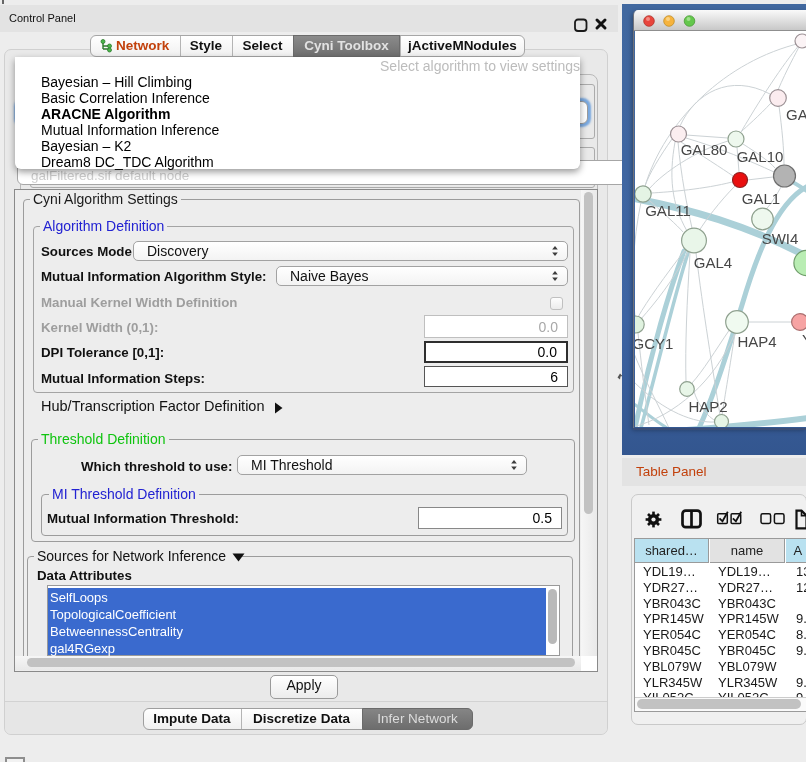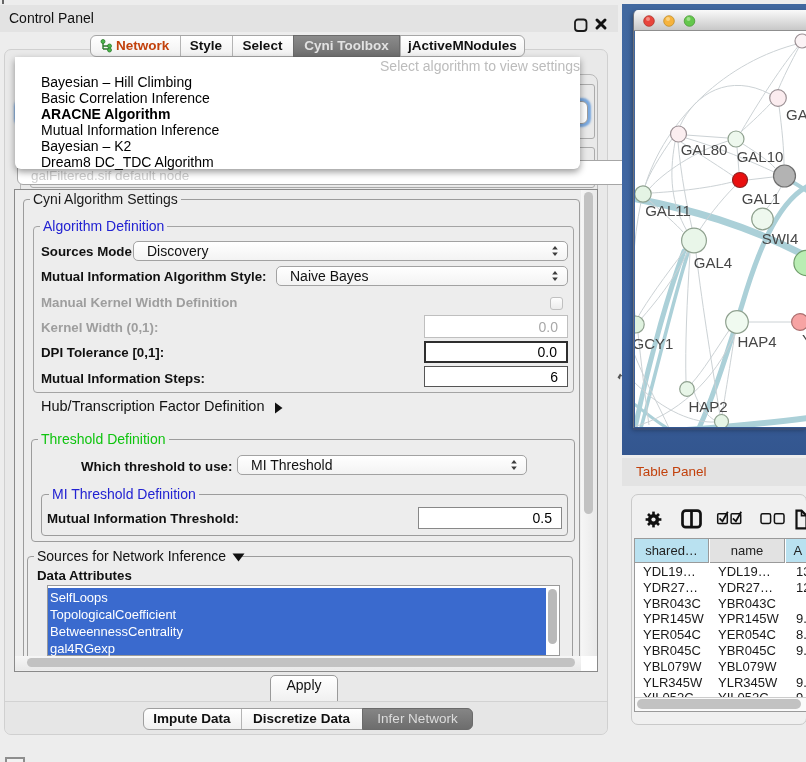--- a/index.html
+++ b/index.html
@@ -14,21 +14,21 @@
   .spin { position:absolute; right:8px; top:50%; transform:translateY(-50%); width:8px; height:12px; }
   .tfield { position:absolute; background:#fff; font-size:14px; text-align:right; }
   .tfield span { position:absolute; right:9px; top:50%; transform:translateY(-50%); }
 </style>
 </head>
 <body>
 
 <div class="abs" style="left:2px;top:0;width:2px;height:4px;background:#666;"></div>
 
 <div class="abs" style="left:0;top:5px;width:618px;height:27px;background:#e3e3e3;">
-  <div class="abs" style="left:9px;top:0;height:27px;line-height:27px;font-size:14px;color:#111;">Control Panel</div>
+  <div class="abs" style="left:9px;top:0;height:27px;line-height:27px;font-size:11px;color:#111;">Control Panel</div>
   <svg class="abs" style="left:572px;top:12px;" width="40" height="20" viewBox="0 0 40 20">
     <rect x="3" y="2.5" width="11.5" height="11.5" rx="3" fill="none" stroke="#1a1a1a" stroke-width="1.8"></rect>
     <path d="M25 3 L33 11 M33 3 L25 11" stroke="#111" stroke-width="3" stroke-linecap="round"></path>
   </svg>
 </div>
 
 <div class="abs" style="left:4px;top:49px;width:604px;height:686px;background:#e9e9e9;border:1px solid #d0d0d0;border-radius:7px;"></div>
 
 <div class="abs" style="left:20px;top:74px;width:578px;height:598px;border:1px solid #b9b9b9;border-radius:8px;"></div>
 <div class="abs" style="left:30px;top:84px;width:565px;height:55px;border:1px solid #ababab;border-radius:3px;"></div>
@@ -149,21 +149,21 @@
 <div class="abs" style="left:48px;top:588px;width:498px;height:67px;background:#3a6ace;"></div>
 <div class="abs" style="left:50px;top:588.5px;font-size:13px;color:#fff;line-height:17px;">SelfLoops<br>TopologicalCoefficient<br>BetweennessCentrality<br>gal4RGexp</div>
 <div class="abs" style="left:548px;top:589px;width:9px;height:55px;background:#b9b9b9;border-radius:4.5px;"></div>
 
 <div class="abs" style="left:581px;top:190px;width:16px;height:466px;background:linear-gradient(90deg,#f6f6f6,#e9e9e9);"></div>
 <div class="abs" style="left:584px;top:192px;width:9px;height:322px;background:#c2c2c2;border-radius:4.5px;"></div>
 <div class="abs" style="left:15px;top:656px;width:566px;height:14px;background:linear-gradient(#f6f6f6,#e9e9e9);"></div>
 <div class="abs" style="left:27px;top:658px;width:548px;height:9px;background:#c2c2c2;border-radius:4.5px;"></div>
 <div class="abs" style="left:581px;top:656px;width:16px;height:15px;background:#fff;"></div>
 
-<div class="abs" style="left:270px;top:675px;width:68px;height:34px;border:1px solid #9a9a9a;border-radius:5px;background:linear-gradient(#ffffff,#ececec);text-align:center;line-height:19px;font-size:14px;color:#111;">Apply</div>
+<div class="abs" style="left:270px;top:675px;width:68px;height:24px;border:1px solid #9a9a9a;border-radius:5px;background:linear-gradient(#ffffff,#ececec);text-align:center;line-height:19px;font-size:14px;color:#111;">Apply</div>
 
 <div class="abs" style="left:143px;top:708px;width:330px;height:22px;border:1px solid #9e9e9e;border-radius:6px;background:linear-gradient(#ffffff,#f0f0f0);"></div>
 <div class="abs" style="left:241px;top:709px;width:1px;height:20px;background:#b4b4b4;"></div>
 <div class="abs" style="left:362px;top:708px;width:111px;height:22px;background:linear-gradient(#858585,#6d6d6d);border:1px solid #6b6b6b;border-radius:0 6px 6px 0;"></div>
 <div class="abs" style="left:143px;top:708px;width:98px;height:22px;line-height:22px;font-size:13.5px;font-weight:bold;color:#111;text-align:center;">Impute Data</div>
 <div class="abs" style="left:241px;top:708px;width:121px;height:22px;line-height:22px;font-size:13.5px;font-weight:bold;color:#111;text-align:center;">Discretize Data</div>
 <div class="abs" style="left:362px;top:708px;width:111px;height:22px;line-height:22px;font-size:13.5px;color:#dcdcdc;text-align:center;">Infer Network</div>
 
 <div class="abs" style="left:5px;top:701px;width:602px;height:33px;background:#e6e6e6;border-top:1px solid #d2d2d2;border-radius:0 0 7px 7px;"></div>
 

